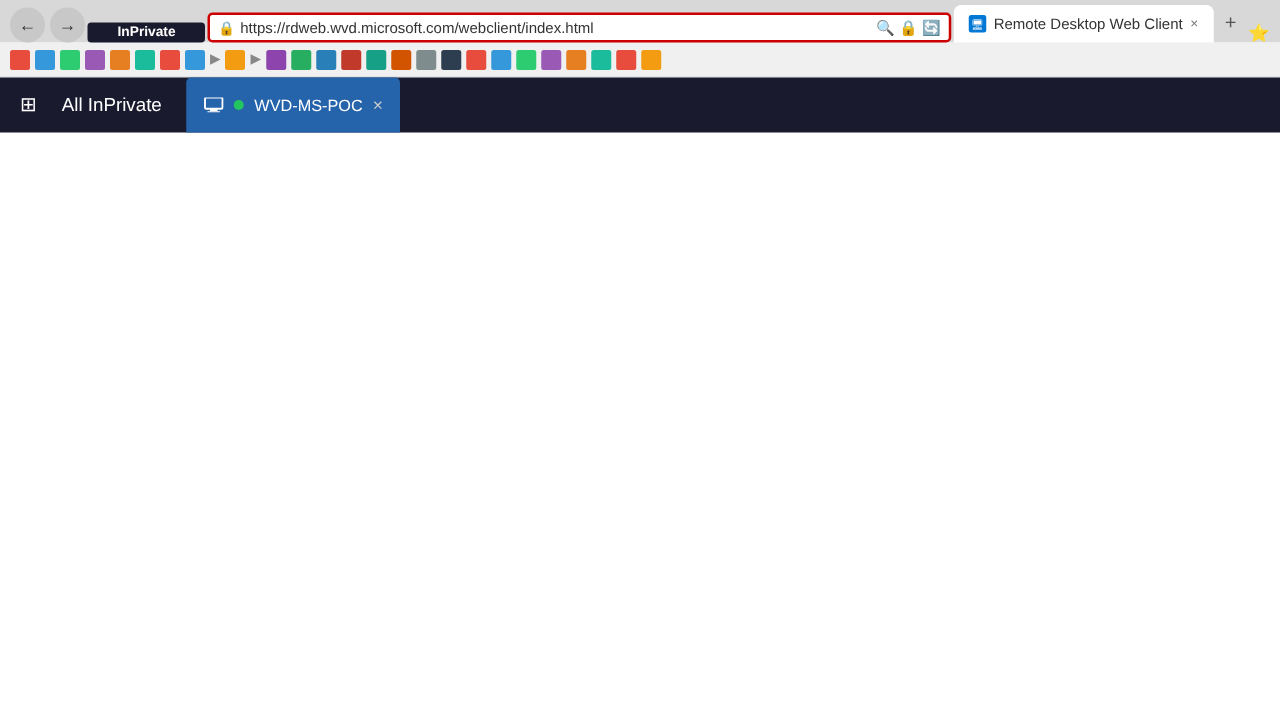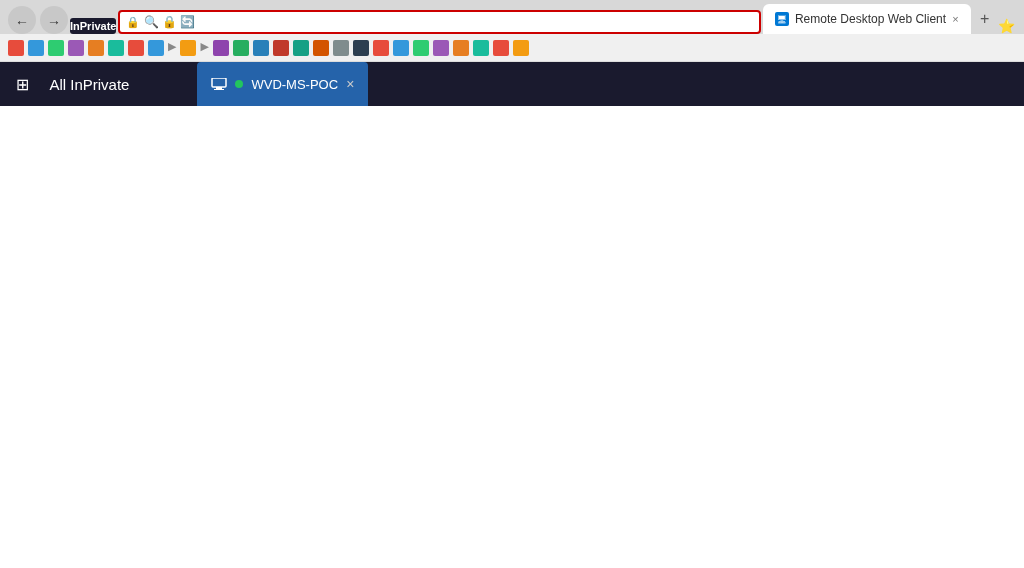--- a/index.html
+++ b/index.html
@@ -23,21 +23,21 @@
       justify-content: center;
       font-size: 14px;
       color: #333;
     }
 
     .inprivate-badge {
       background: #1a1a2e;
       color: white;
       font-size: 11px;
       font-weight: bold;
-      padding: 2px 0;
+      padding: 2px 24px;
       border-radius: 3px;
       cursor: pointer;
     }
 
     .address-bar-wrap {
       flex: 1;
       display: flex;
       align-items: center;
       background: white;
       border: 2px solid #c00;
@@ -149,21 +149,20 @@
       display: flex;
       align-items: center;
       gap: 8px;
       background: #2563aa;
       color: white;
       padding: 6px 14px;
       border-radius: 4px 4px 0 0;
       font-size: 13px;
       cursor: pointer;
       height: 44px;
-      margin-left: 48px;
     }
 
     .rd-tab-dot {
       width: 8px;
       height: 8px;
       background: #22c55e;
       border-radius: 50%;
     }
 
     .rd-tab-close {
@@ -221,20 +220,21 @@
   <div class="tab-bar">
     <div class="nav-buttons">
       <button class="nav-btn">←</button>
       <button class="nav-btn">→</button>
     </div>
 
     <span class="inprivate-badge">InPrivate</span>
 
     <div class="address-bar-wrap">
       <span class="address-lock">🔒</span>
+      <span class="address-text">https://rdweb.wvd.microsoft.com/webclient/index.html</span>
       <span class="address-icons">🔍 🔒 🔄</span>
     </div>
 
     <div class="tab active">
       <div class="tab-favicon">🖥</div>
       <span>Remote Desktop Web Client</span>
       <span class="tab-close">×</span>
     </div>
     <button class="new-tab-btn">+</button>
 

